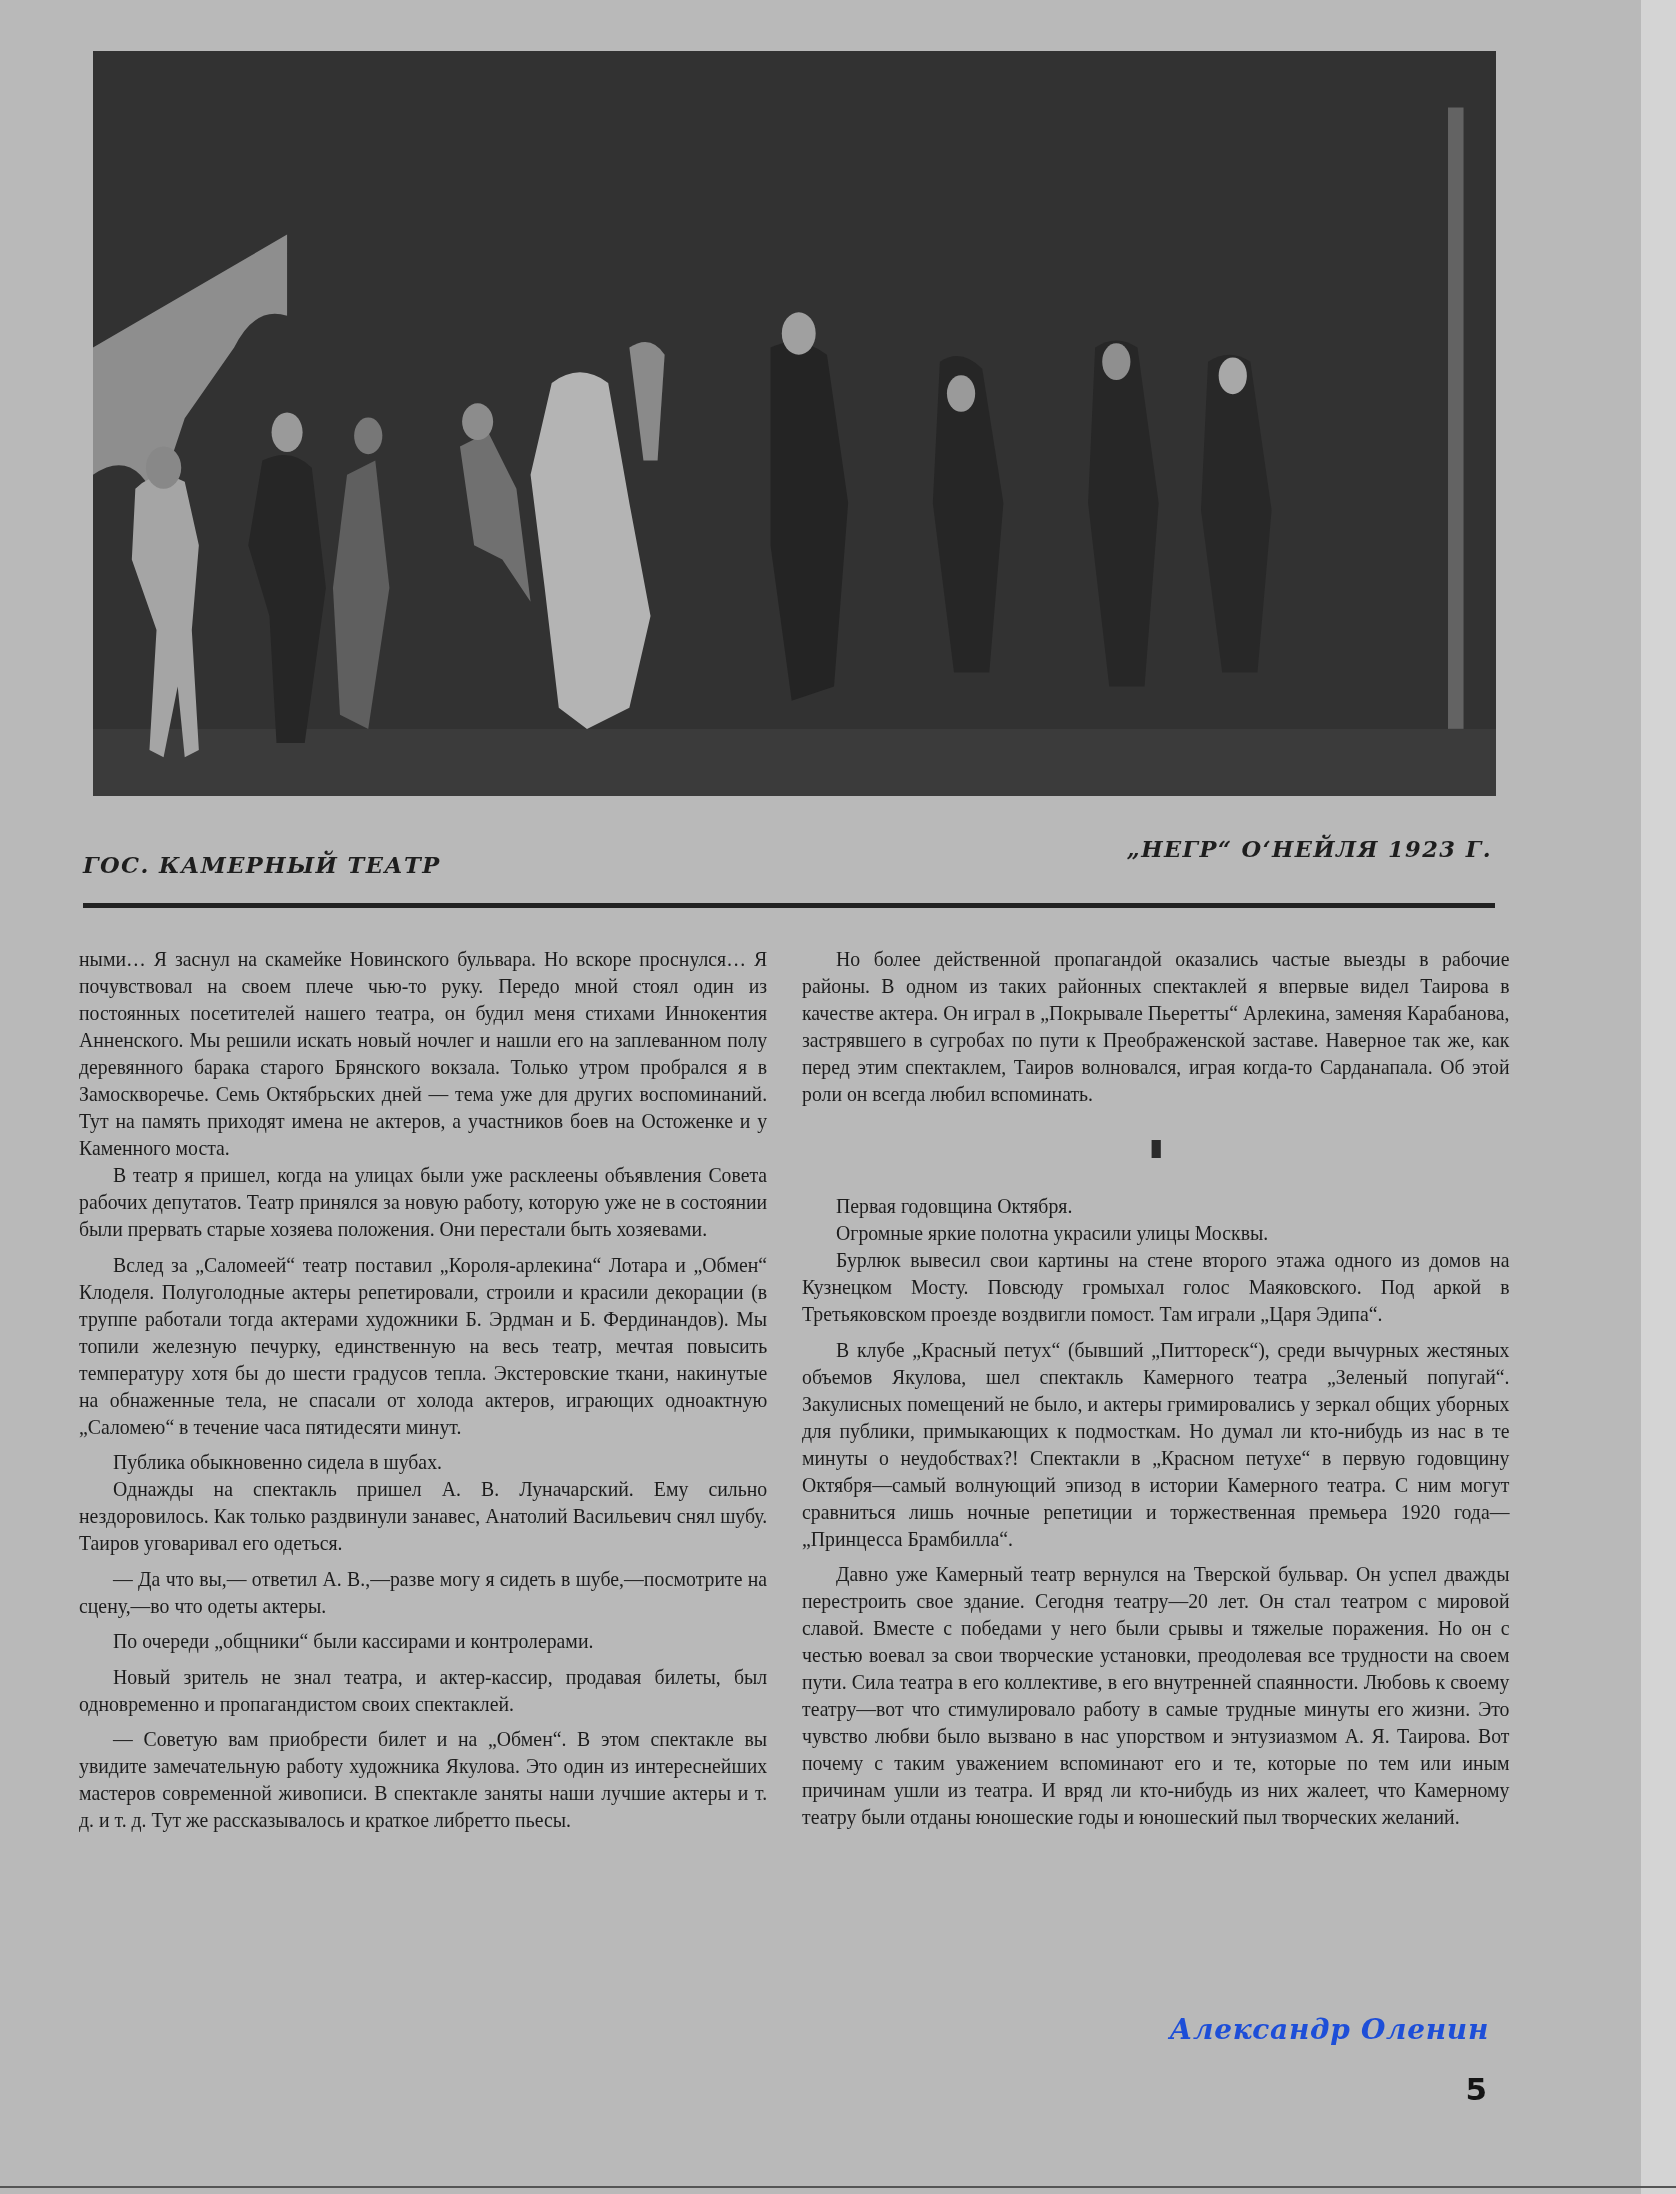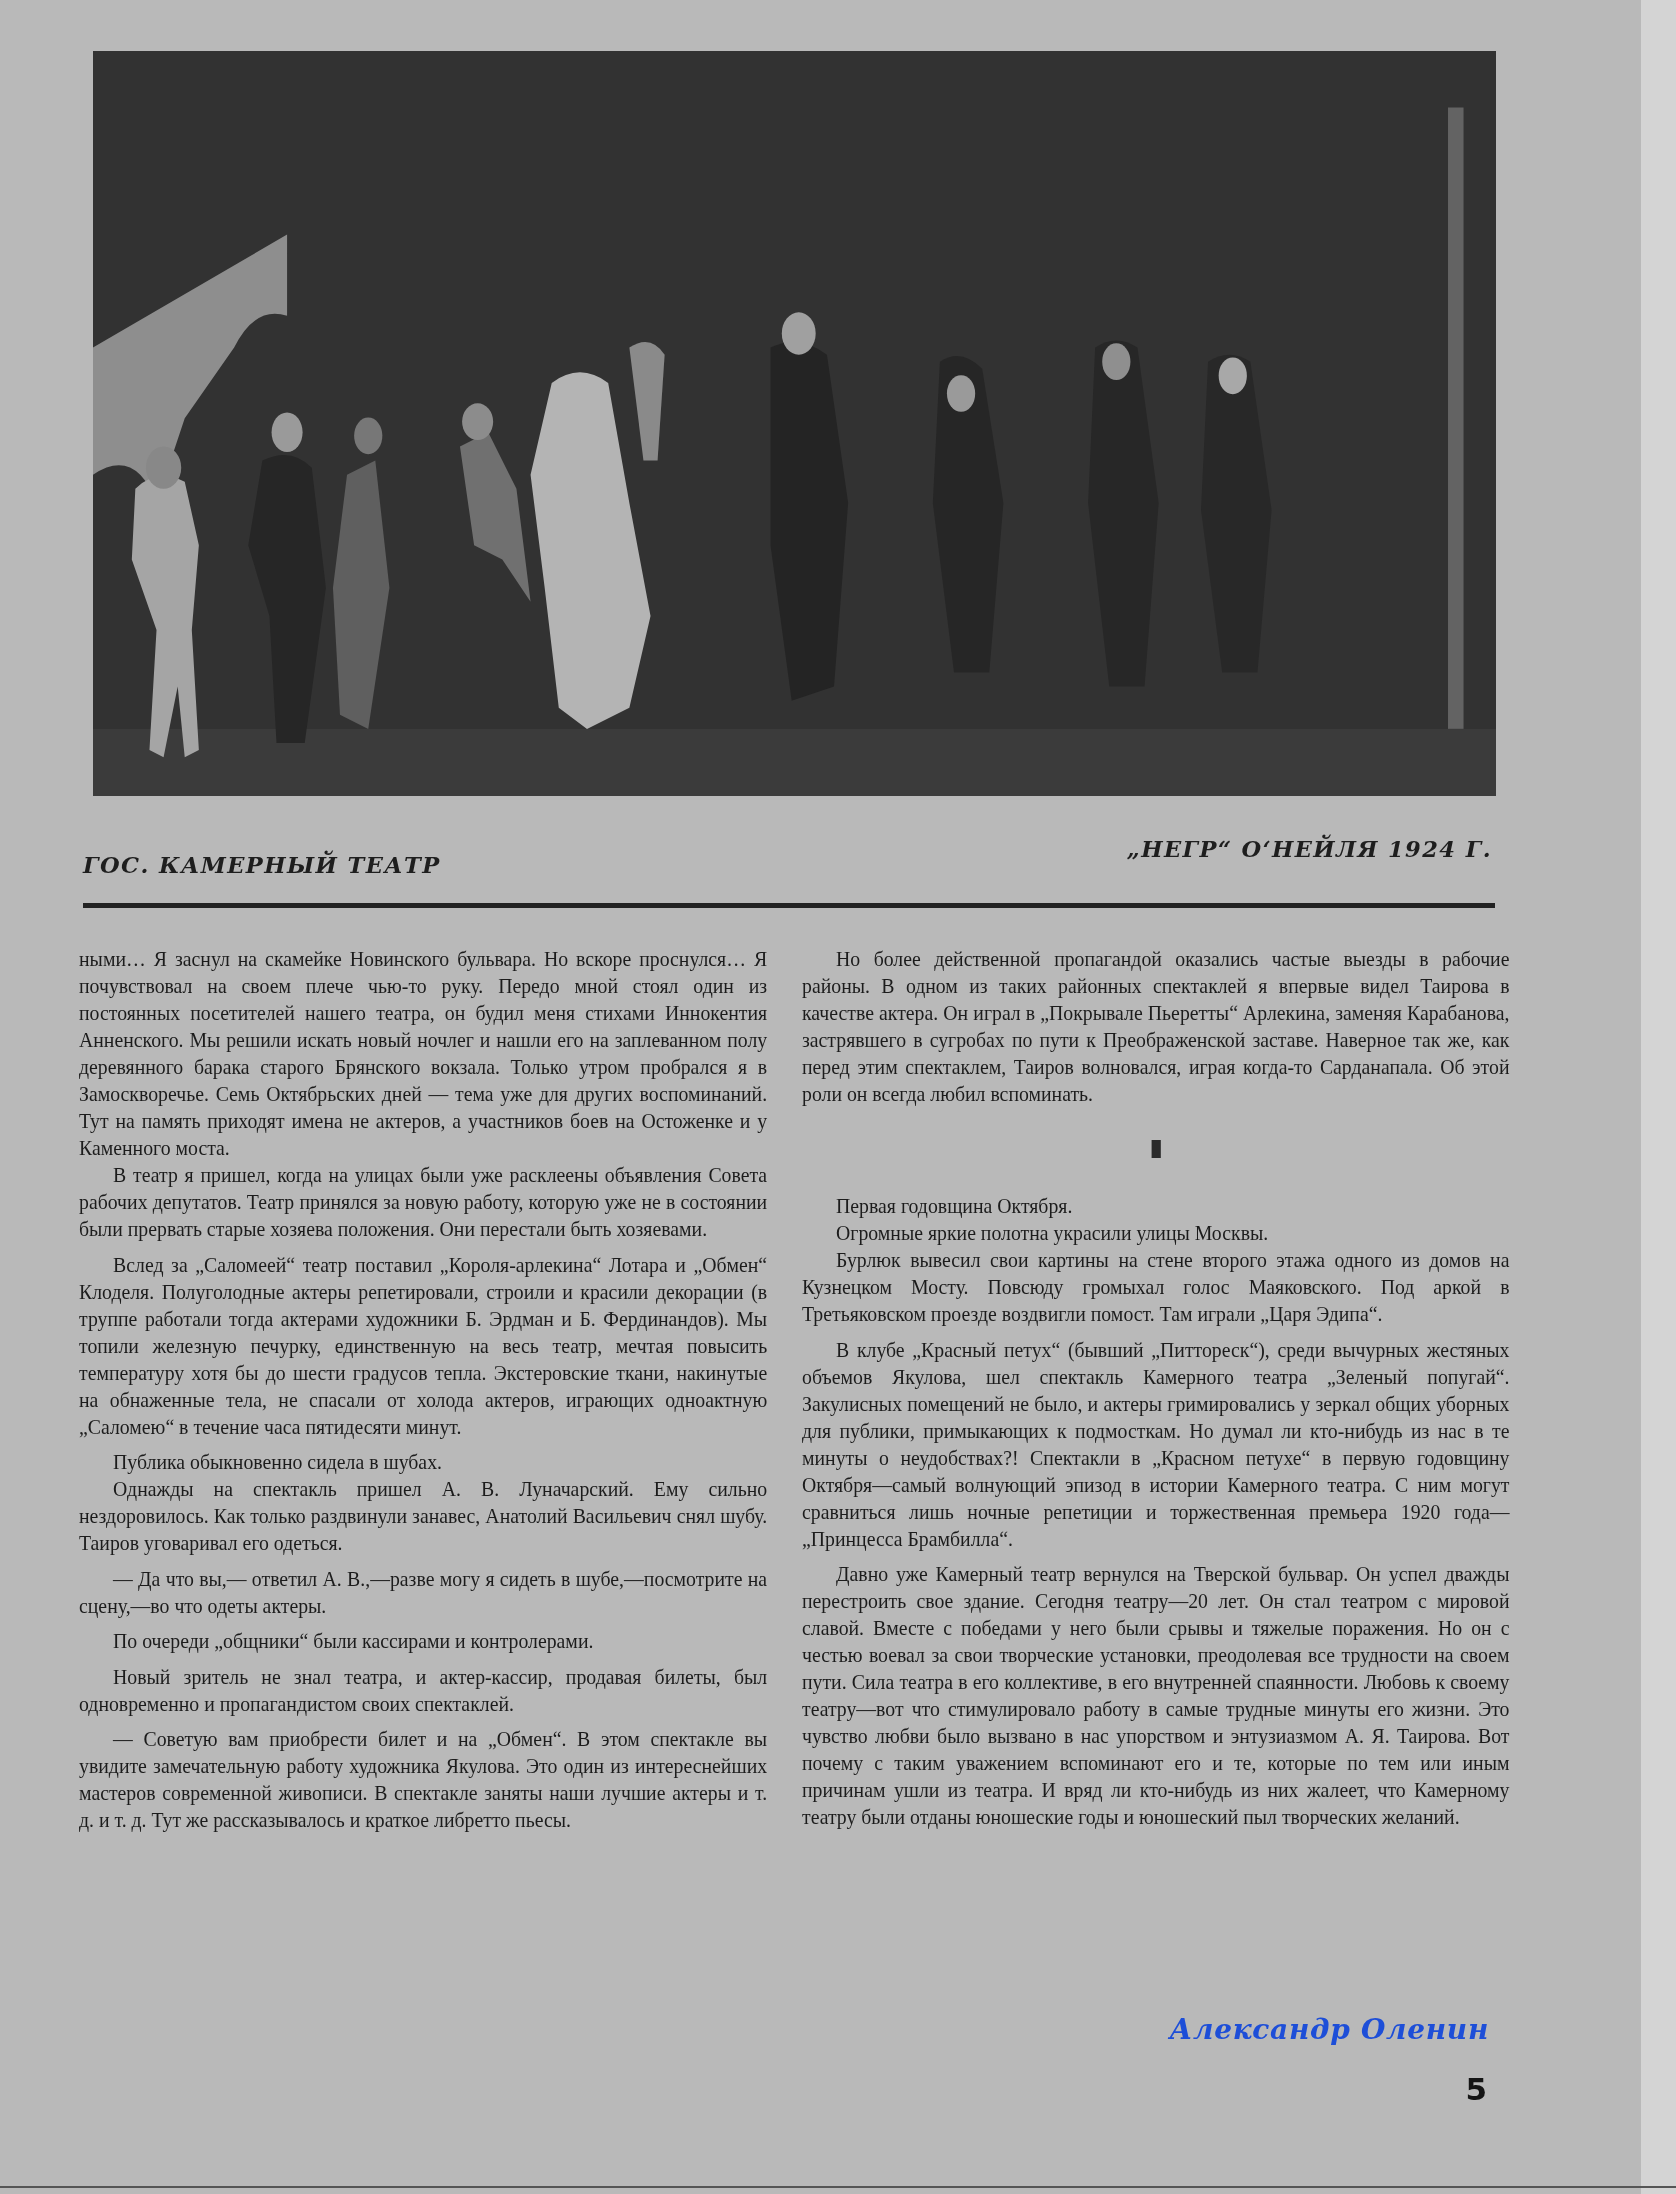--- a/index.html
+++ b/index.html
@@ -97,21 +97,21 @@
       <ellipse cx="1230" cy="485" rx="20" ry="26" fill="#9a9a9a"></ellipse>
       <path d="M1420 420 Q1450 400 1480 420 L1510 640 L1490 900 L1440 900 L1410 640 Z" fill="#272727"></path>
       <ellipse cx="1450" cy="440" rx="20" ry="26" fill="#8f8f8f"></ellipse>
       <path d="M1580 440 Q1610 420 1640 440 L1670 650 L1650 880 L1600 880 L1570 650 Z" fill="#282828"></path>
       <ellipse cx="1615" cy="460" rx="20" ry="26" fill="#a8a8a8"></ellipse>
     </g>
   </svg>
 </div>
 
 <div class="caption left">ГОС. КАМЕРНЫЙ ТЕАТР</div>
-<div class="caption right">„НЕГР“ О‘НЕЙЛЯ 1924 Г.</div>
+<div class="caption right">„НЕГР“ О‘НЕЙЛЯ 1923 Г.</div>
 
 <div class="rule"></div>
 
 <div class="col left">
   <p class="noindent">ными… Я заснул на скамейке Новинского бульвара. Но вскоре проснулся… Я почувствовал на своем плече чью-то руку. Передо мной стоял один из постоянных посетителей нашего театра, он будил меня стихами Иннокентия Анненского. Мы решили искать новый ночлег и нашли его на заплеванном полу деревянного барака старого Брянского вокзала. Только утром пробрался я в Замоскворечье. Семь Октябрьских дней — тема уже для других воспоминаний. Тут на память приходят имена не актеров, а участников боев на Остоженке и у Каменного моста.</p>
   <p>В театр я пришел, когда на улицах были уже расклеены объявления Совета рабочих депутатов. Театр принялся за новую работу, которую уже не в состоянии были прервать старые хозяева положения. Они перестали быть хозяевами.</p>
   <p class="gap">Вслед за „Саломеей“ театр поставил „Короля-арлекина“ Лотара и „Обмен“ Клоделя. Полуголодные актеры репетировали, строили и красили декорации (в труппе работали тогда актерами художники Б. Эрдман и Б. Фердинандов). Мы топили железную печурку, единственную на весь театр, мечтая повысить температуру хотя бы до шести градусов тепла. Экстеровские ткани, накинутые на обнаженные тела, не спасали от холода актеров, играющих одноактную „Саломею“ в течение часа пятидесяти минут.</p>
   <p class="gap">Публика обыкновенно сидела в шубах.</p>
   <p>Однажды на спектакль пришел А. В. Луначарский. Ему сильно нездоровилось. Как только раздвинули занавес, Анатолий Васильевич снял шубу. Таиров уговаривал его одеться.</p>
   <p class="gap">— Да что вы,— ответил А. В.,—разве могу я сидеть в шубе,—посмотрите на сцену,—во что одеты актеры.</p>

